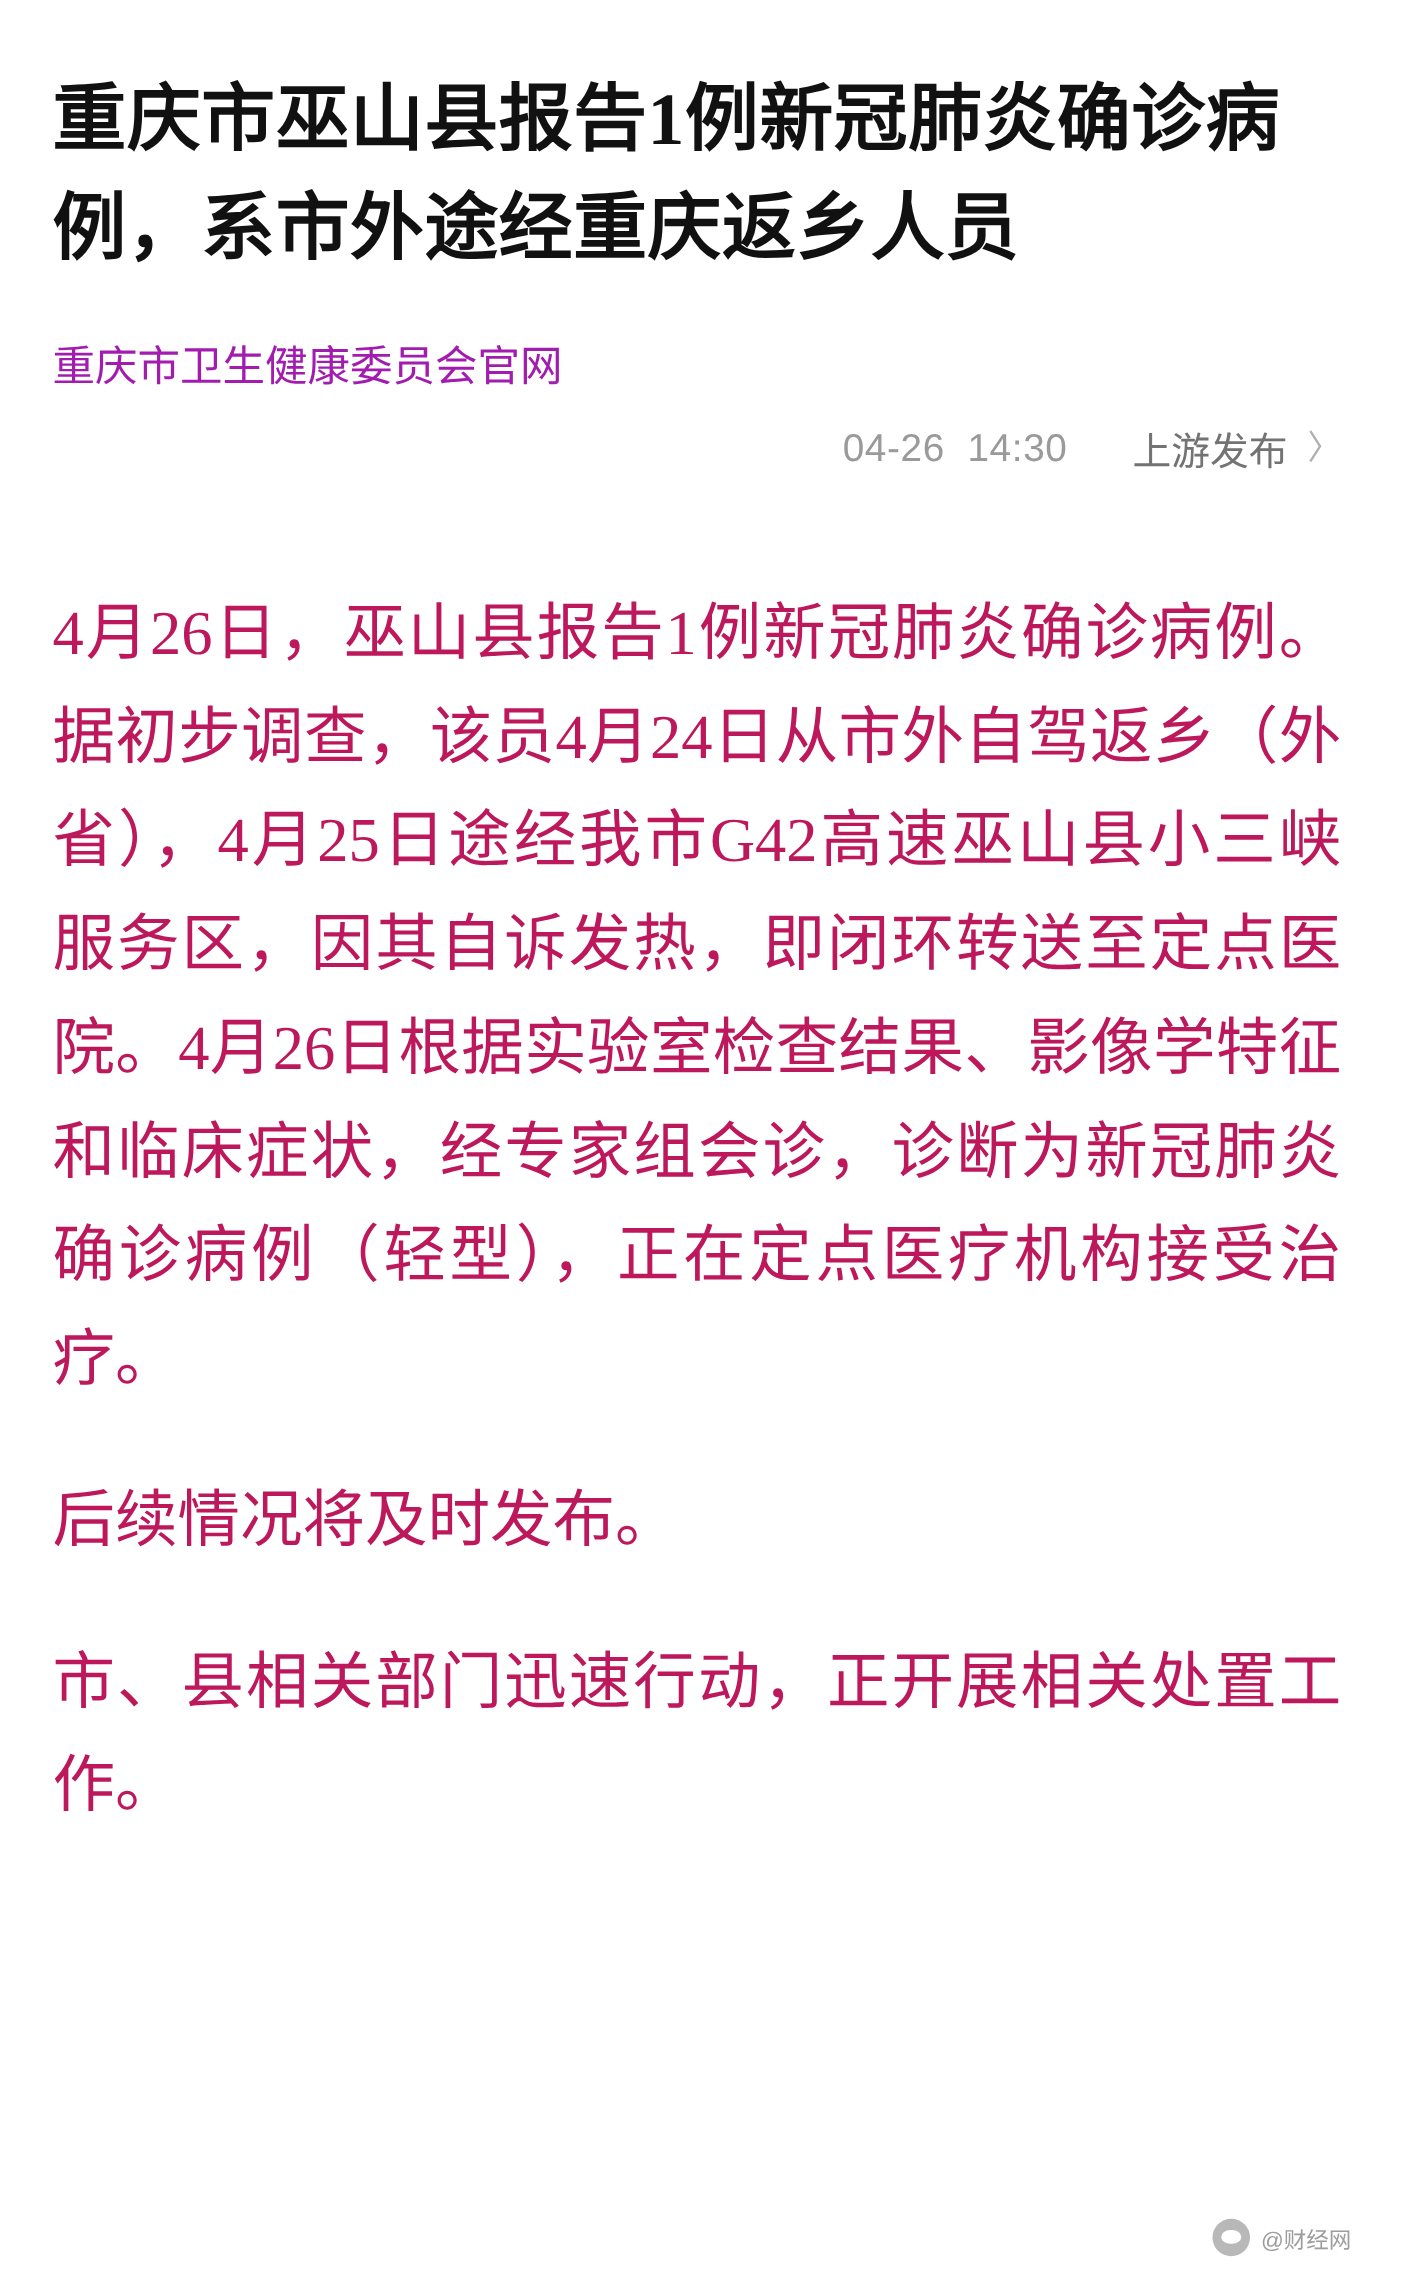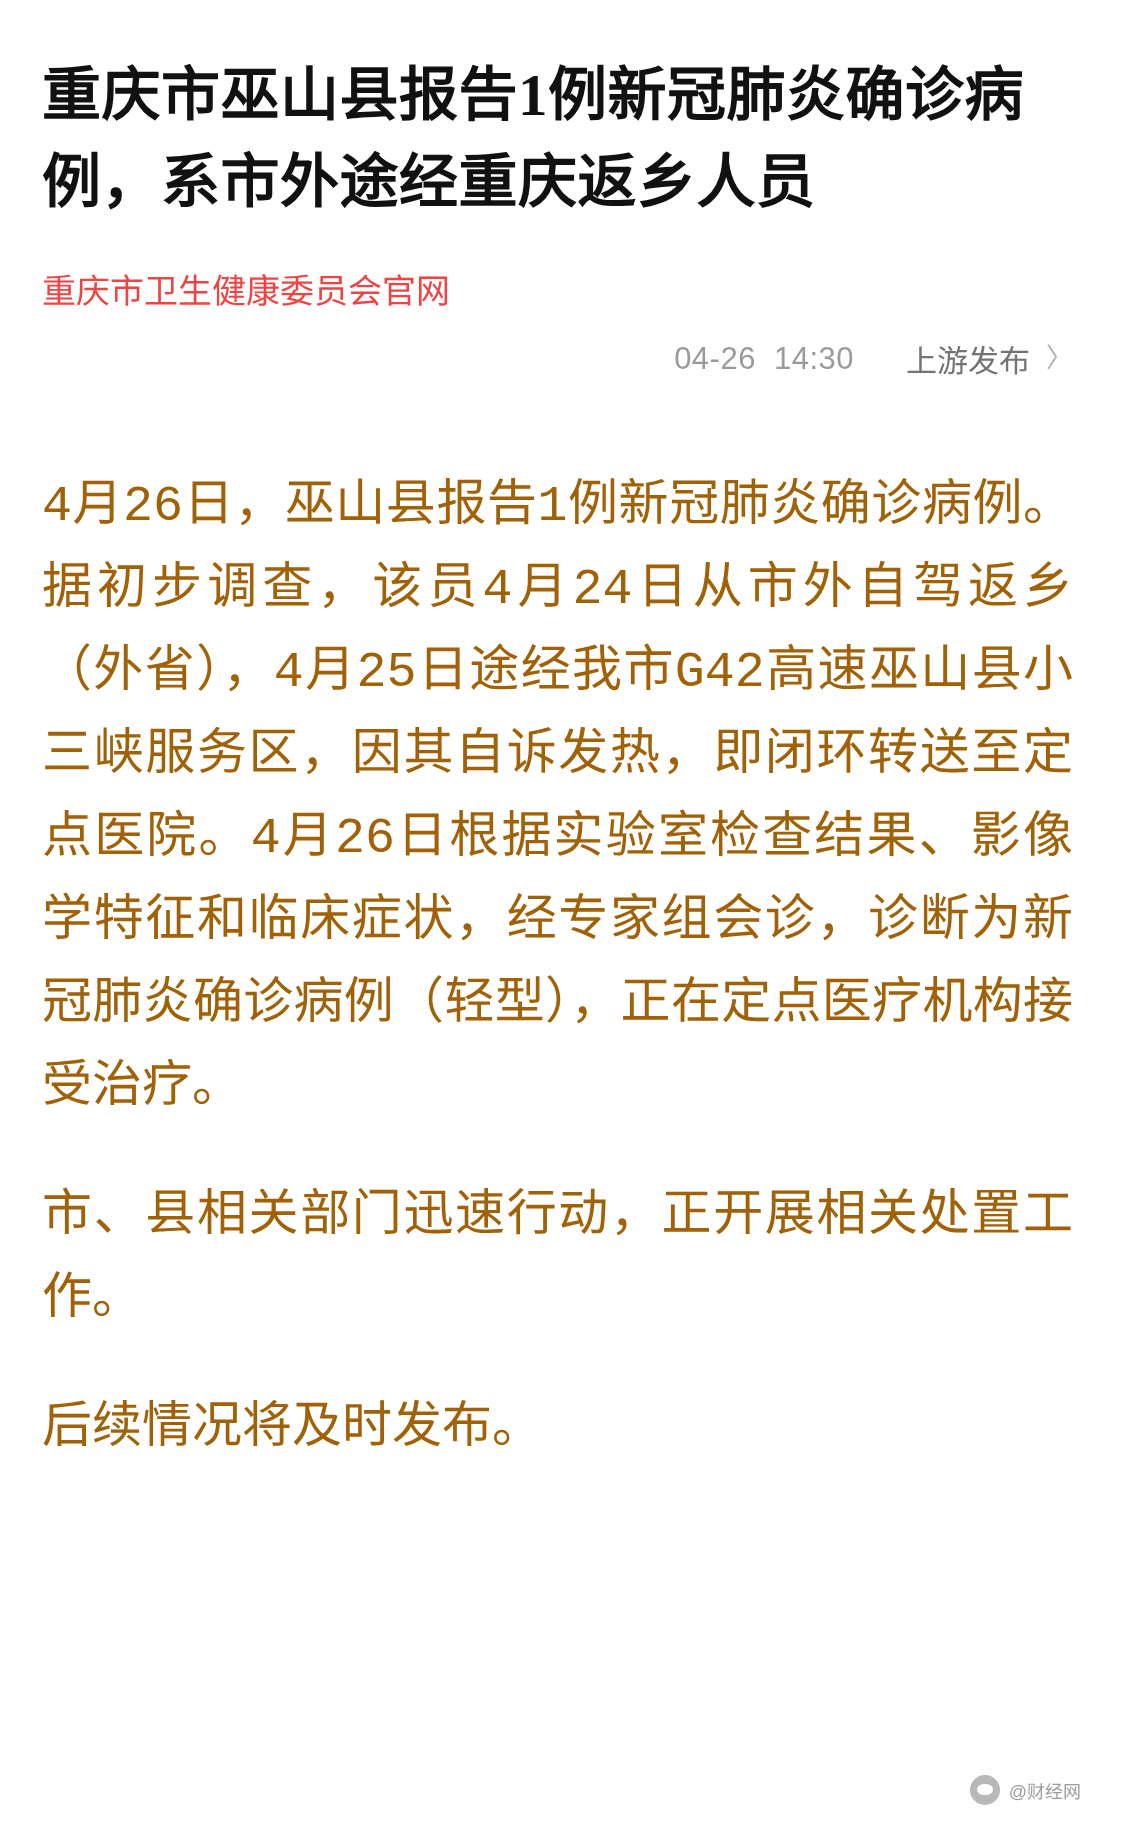--- a/index.html
+++ b/index.html
@@ -30,23 +30,23 @@
     font-size: 59px;
     line-height: 1.48;
     letter-spacing: 0.5px;
     color: #111111;
     margin: 0 0 44px 0;
     padding-right: 10px;
   }
   .source-name {
     font-size: 34px;
     line-height: 1.4;
-    color: #ef4444;
+    color: #a21caf;
     margin: 0 0 18px 0;
-    font-family: Liberation Mono, monospace;
+    font-family: Liberation Serif, serif;
   }
   .meta-row {
     display: flex;
     align-items: center;
     color: #9a9a9a;
     font-size: 31px;
     margin: 0 0 84px 0;
     justify-content: flex-end;
   }
   .meta-date {
@@ -60,24 +60,24 @@
     margin-left: 52px;
     color: #737373;
   }
   .meta-arrow {
     margin-left: 16px;
     color: #b0b0b0;
     font-size: 27px;
     line-height: 1;
   }
   .body-para {
-    font-family: Liberation Mono, monospace;
+    font-family: Liberation Serif, serif;
     font-size: 50px;
     line-height: 1.66;
-    color: #a16207;
+    color: #be185d;
     margin: 0 0 46px 0;
     text-align: justify;
     text-justify: inter-ideograph;
     letter-spacing: 0px;
   }
   .body-para:last-of-type {
     margin-bottom: 0;
   }
   .watermark {
     position: absolute;
@@ -120,22 +120,22 @@
 
   <div class="meta-row">
     <span class="meta-date">04-26</span>
     <span class="meta-time">14:30</span>
     <span class="meta-publisher">上游发布</span>
     <span class="meta-arrow">〉</span>
   </div>
 
   <p class="body-para">4月26日，巫山县报告1例新冠肺炎确诊病例。据初步调查，该员4月24日从市外自驾返乡（外省），4月25日途经我市G42高速巫山县小三峡服务区，因其自诉发热，即闭环转送至定点医院。4月26日根据实验室检查结果、影像学特征和临床症状，经专家组会诊，诊断为新冠肺炎确诊病例（轻型），正在定点医疗机构接受治疗。</p>
 
+  <p class="body-para">后续情况将及时发布。</p>
+
   <p class="body-para">市、县相关部门迅速行动，正开展相关处置工作。</p>
-
-  <p class="body-para">后续情况将及时发布。</p>
 
   <div class="watermark">
     <span class="weibo-logo"></span>
     <span>@财经网</span>
   </div>
 
 </div>
 
 </body></html>

